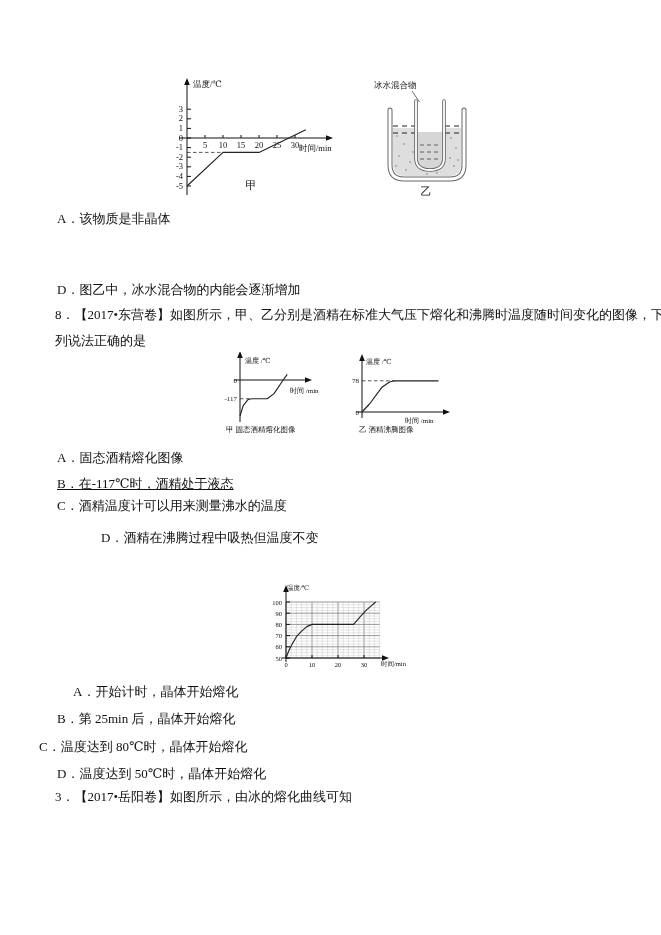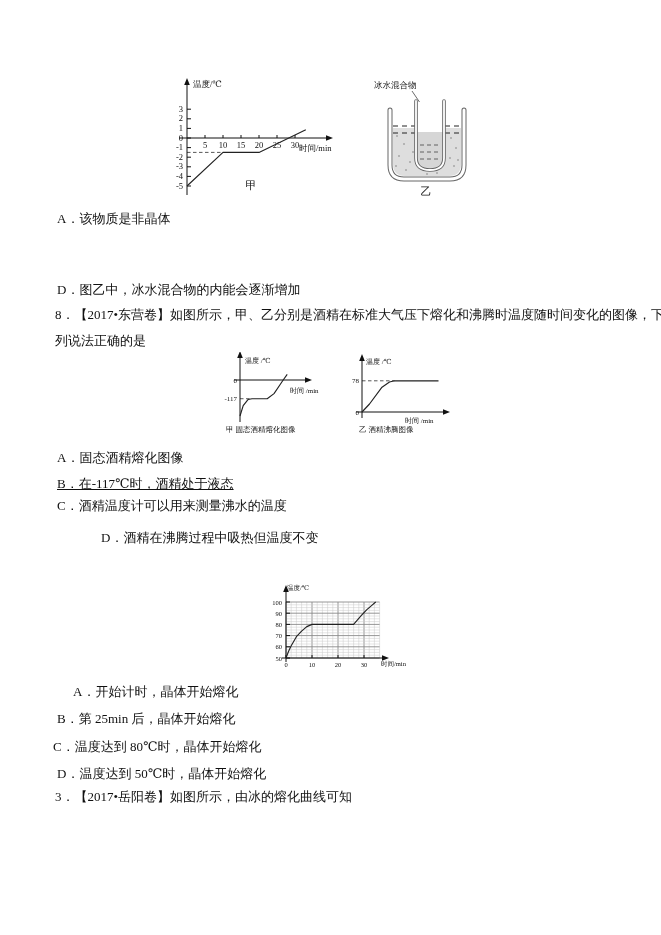--- a/index.html
+++ b/index.html
@@ -204,18 +204,18 @@
       <text x="11" y="33.699999999999996" font-size="6.5" text-anchor="end">90</text>
       <line x1="15" y1="19.999999999999993" x2="19" y2="19.999999999999993" stroke="#111" stroke-width="1"></line>
       <text x="11" y="22.499999999999993" font-size="6.5" text-anchor="end">100</text>
       <polyline points="15,76 17.6,69.28 20.2,63.68 25.4,54.72 30.6,49.12 35.8,44.64 41,42.4 82.60000000000001,42.4 86.5,37.919999999999995 90.4,33.44 95.60000000000001,27.839999999999996 100.8,23.359999999999992 104.7,19.999999999999993" fill="none" stroke="#222" stroke-width="1.15" stroke-linejoin="round"></polyline>
       <text x="16" y="8" font-size="6.5" text-anchor="start">温度/℃</text>
       <text x="110" y="84" font-size="6.5" text-anchor="start">时间/min</text>
     </svg>
 
   <div class="t" style="left:57px;top:684px;margin-left:16px;">A．开始计时，晶体开始熔化</div>
   <div class="t" style="left:57px;top:711px;">B．第 25min 后，晶体开始熔化</div>
-  <div class="t" style="left:53px;top:739px;text-align:right;">C．温度达到 80℃时，晶体开始熔化</div>
+  <div class="t" style="left:39px;top:739px;text-align:right;">C．温度达到 80℃时，晶体开始熔化</div>
   <div class="t" style="left:57px;top:766px;">D．温度达到 50℃时，晶体开始熔化</div>
 
   <div class="t" style="left:55px;top:789px;">3．【2017•岳阳卷】如图所示，由冰的熔化曲线可知</div>
 
 </div>
 
 </body></html>

